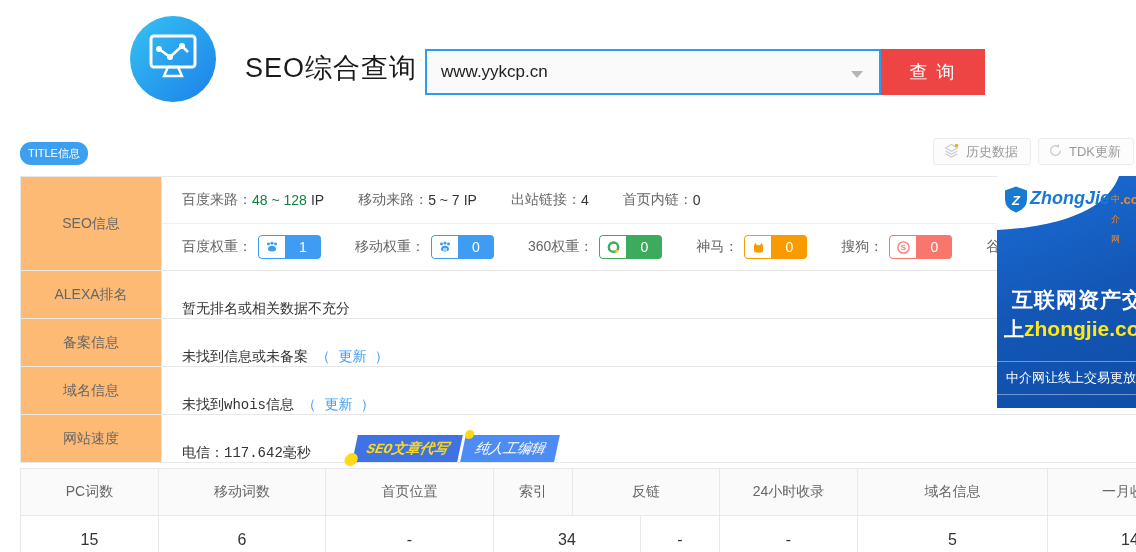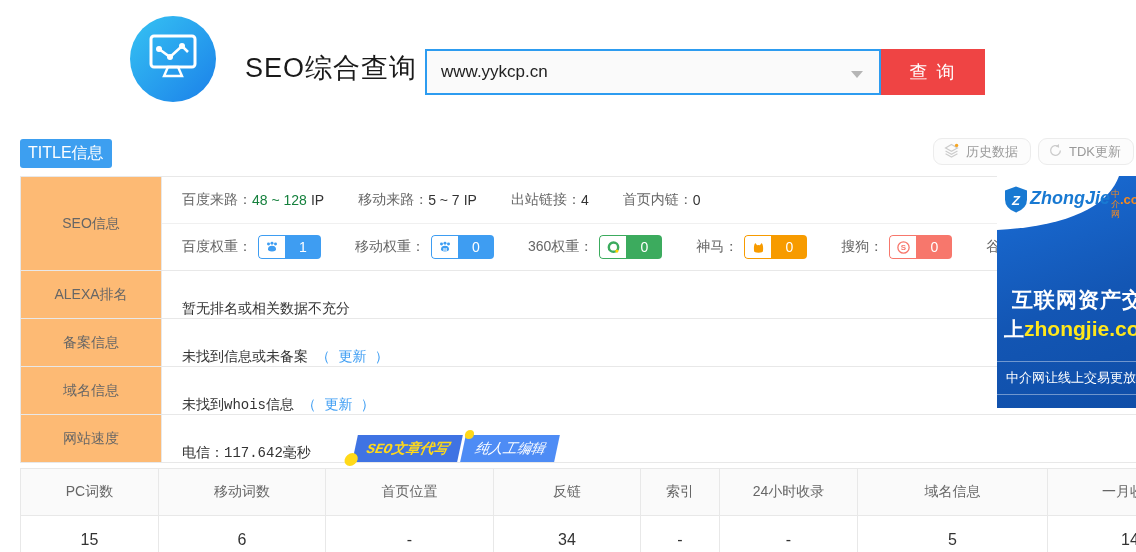--- a/index.html
+++ b/index.html
@@ -12,24 +12,24 @@
   .search-box{position:absolute;left:425px;top:49px;display:flex;}
   .search-field{width:456px;height:46px;border:2px solid #2d9cf0;background:#fafafa;box-sizing:border-box;position:relative;}
   .search-field input{width:400px;height:100%;border:none;outline:none;background:transparent;
        font-size:17px;color:#222;padding:0 0 0 14px;font-family:inherit;}
   .dd-arrow{position:absolute;right:16px;top:20px;width:0;height:0;
        border-left:6px solid transparent;border-right:6px solid transparent;border-top:7px solid #b5b5b5;cursor:pointer;}
   .search-btn{width:104px;height:46px;background:#ef4444;color:#fff;border:none;font-size:18px;
        cursor:pointer;font-family:inherit;letter-spacing:2px;}
   
   .title-bar{position:absolute;left:20px;top:138px;width:1116px;height:30px;display:flex;align-items:center;}
-  .title-badge{background:#3d9ff0;color:#fff;font-size:16px;padding:4px 8px;border-radius:3px;flex:none;}
+  .title-badge{background:#3d9ff0;color:#fff;font-size:11px;padding:4px 8px;border-radius:11px;flex:none;}
   .title-text{margin-left:12px;font-size:15px;color:#333;}
   .title-actions{position:absolute;right:2px;top:0;display:flex;gap:7px;}
-  .tool-btn{display:flex;align-items:center;gap:6px;border:1px solid #ececec;background:#fcfcfc;border-radius:9px;
+  .tool-btn{display:flex;align-items:center;gap:6px;border:1px solid #ececec;background:#fcfcfc;border-radius:3px;
        color:#9a9a9a;font-size:13px;padding:0 12px 0 9px;height:27px;cursor:pointer;font-family:inherit;white-space:nowrap;}
   
   .info-table{position:absolute;left:20px;top:176px;width:1116px;border:1px solid #e8e8e8;border-right:none;}
   .irow{display:flex;border-bottom:1px solid #e8e8e8;}
   .irow:last-child{border-bottom:none;}
   .ilabel{width:140px;flex:none;background:#fdba74;border-right:1px solid #e8e8e8;display:flex;
        align-items:center;justify-content:center;color:#666;font-size:14px;}
   .icontent{flex:1;display:flex;align-items:flex-end;padding-left:20px;font-size:14px;min-height:46px;font-family:Liberation Mono, monospace;}
   .seo-lines{flex:1;}
   .seo-line{height:46px;display:flex;align-items:center;padding-left:20px;font-size:14px;}
@@ -59,21 +59,21 @@
   .dot-y{position:absolute;border-radius:50%;background:#ffd919;}
   .dot-top{width:9px;height:9px;right:86px;top:-5px;}
   .dot-bot{width:13px;height:13px;left:-8px;bottom:-4px;}
   
   .ad{position:absolute;top:176px;right:0;width:139px;height:232px;overflow:hidden;cursor:pointer;
       background:linear-gradient(160deg,#1a6ed8 0%,#1356b4 55%,#0f4ea8 100%);}
   .ad-curve{position:absolute;top:0;left:0;}
   .ad-logo{position:absolute;top:9px;left:7px;display:flex;align-items:flex-start;}
   .ad-logo .zj{font-size:18px;font-weight:bold;font-style:italic;color:#1879d2;margin-left:2px;line-height:26px;}
   .ad-logo .com{font-size:13px;font-weight:bold;color:#f5891f;line-height:30px;}
-  .ad-logo .zjw{font-size:9px;color:#f5891f;margin-left:1px;line-height:10px;padding-top:4px;}
+  .ad-logo .zjw{font-size:9px;color:#f5891f;margin-left:1px;line-height:20px;padding-top:4px;}
   .ad-line1{position:absolute;top:110px;left:15px;color:#fff;font-size:21px;font-weight:bold;white-space:nowrap;letter-spacing:1px;}
   .ad-line2{position:absolute;top:140px;left:7px;white-space:nowrap;font-weight:bold;}
   .ad-line2 .w{color:#fff;font-size:20px;}
   .ad-line2 .y{color:#ffe71a;font-size:21px;}
   .ad-foot{position:absolute;top:185px;left:0;width:100%;border-top:1px solid rgba(255,255,255,.4);
        border-bottom:1px solid rgba(255,255,255,.4);padding:7px 0 7px 9px;color:#fff;font-size:13px;
        white-space:nowrap;box-sizing:border-box;}
   
   .stats{position:absolute;left:20px;top:468px;width:1320px;}
   .stats-row{display:flex;}
@@ -301,22 +301,22 @@
     <span class="w">上</span><span class="y">zhongjie.com</span>
   </div>
   <div class="ad-foot">中介网让线上交易更放心</div>
 </div>
 
 <div class="stats">
   <div class="stats-row head">
     <div class="scell c1">PC词数</div>
     <div class="scell c2">移动词数</div>
     <div class="scell c3">首页位置</div>
+    <div class="scell c5">索引</div>
     <div class="scell c4">反链</div>
-    <div class="scell c5">索引</div>
     <div class="scell c6">24小时收录</div>
     <div class="scell c7">域名信息</div>
     <div class="scell c8">一月收录</div>
   </div>
   <div class="stats-row vals">
     <div class="scell c1">15</div>
     <div class="scell c2">6</div>
     <div class="scell c3">-</div>
     <div class="scell c4">34</div>
     <div class="scell c5">-</div>

